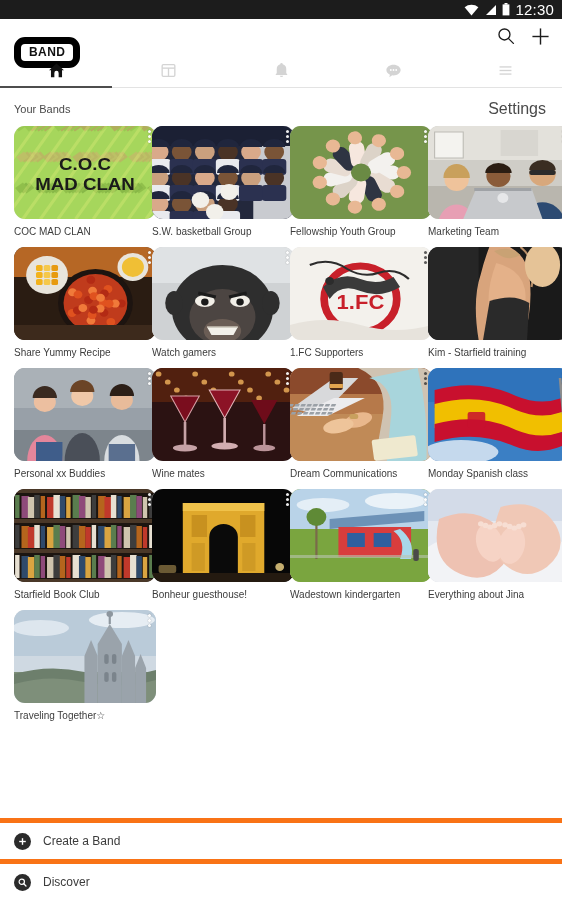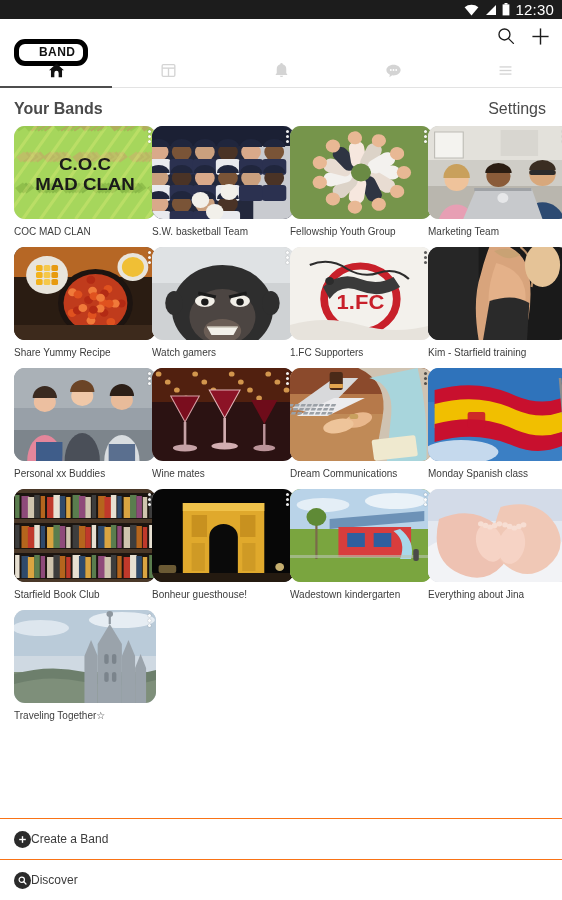--- a/index.html
+++ b/index.html
@@ -32,23 +32,23 @@
   
   .app-bar {
     height: 34px;
     background: #ffffff;
     display: flex;
     align-items: center;
     justify-content: space-between;
     padding: 0 12px 0 14px;
   }
   .band-logo {
-    border: 5px solid #000000;
+    border: 7px solid #000000;
     border-radius: 11px;
-    padding: 1px 8px 2px 20px;
+    padding: 1px 8px 2px 8px;
     font-size: 12px;
     font-weight: bold;
     letter-spacing: 0.4px;
     color: #111;
     line-height: 14px;
     margin-top: 32px;
   }
   .app-bar-actions { display: flex; align-items: center; gap: 16px; }
 
   
@@ -75,21 +75,21 @@
   }
   .tab.active .underline { display: block; }
 
   
   .section-head {
     display: flex;
     align-items: center;
     justify-content: space-between;
     padding: 12px 16px 8px 14px;
   }
-  .section-title { font-size: 16px; color: #4a4a4a; font-weight: bold; }
+  .section-title { font-size: 11px; color: #4a4a4a; }
   .section-action { font-size: 16px; color: #4a4a4a; }
 
   
   .grid {
     display: grid;
     grid-template-columns: repeat(4, 129px);
     column-gap: 9px;
     row-gap: 8px;
     padding: 0 14px;
   }
@@ -133,23 +133,24 @@
   
   .bottom-list {
     position: absolute;
     left: 0; right: 0;
     bottom: 0;
     background: #fff;
   }
   .list-row {
     display: flex;
     align-items: center;
+    gap: 12px;
     height: 41px;
     padding: 0 14px;
-    border-top: 1px solid #f97316;
+    border-top: 5px solid #f97316;
   }
   .circle-icon {
     width: 17px; height: 17px;
     border-radius: 50%;
     background: #2b2b2b;
     color: #fff;
     display: flex;
     align-items: center;
     justify-content: center;
     flex: none;
@@ -448,21 +449,21 @@
         <rect x="58" y="85" width="22" height="16" rx="3" fill="#e9eaee"></rect>
           </g>
       <circle cx="44" cy="74" r="8" fill="#f2f0ea"></circle>
           <circle cx="70" cy="66" r="8" fill="#f2f0ea"></circle>
       <circle cx="57" cy="86" r="8" fill="#f2f0ea"></circle>
     </svg><div class="dots">
           <i></i>
           <i></i>
           <i></i>
         </div></div>
-      <div class="card-label">S.W. basketball Team</div>
+      <div class="card-label">S.W. basketball Group</div>
     </div>
     <div class="card">
       <div class="thumb-wrap"><svg viewBox="0 0 129 93" preserveAspectRatio="none" style="width:100%;height:100%">
       <rect width="129" height="93" fill="#6f8f47"></rect>
       <rect width="129" height="93" fill="#7d9c4f" opacity=".5"></rect>
       <g>
             <g transform="rotate(90 95.5 46.5)">
           <rect x="88.5" y="42.5" width="14" height="26" rx="6" fill="#f3f1ee"></rect>
           <circle cx="95.5" cy="38.5" r="6.5" fill="#e8b894"></circle>
             </g>

